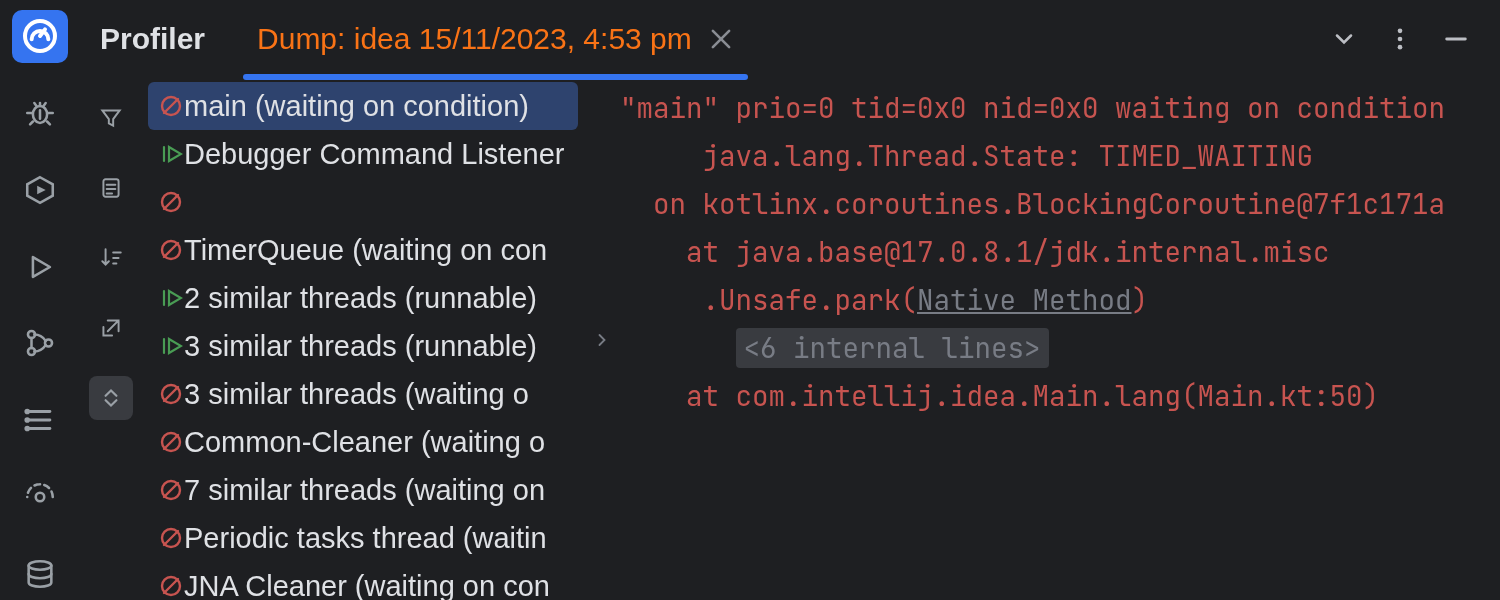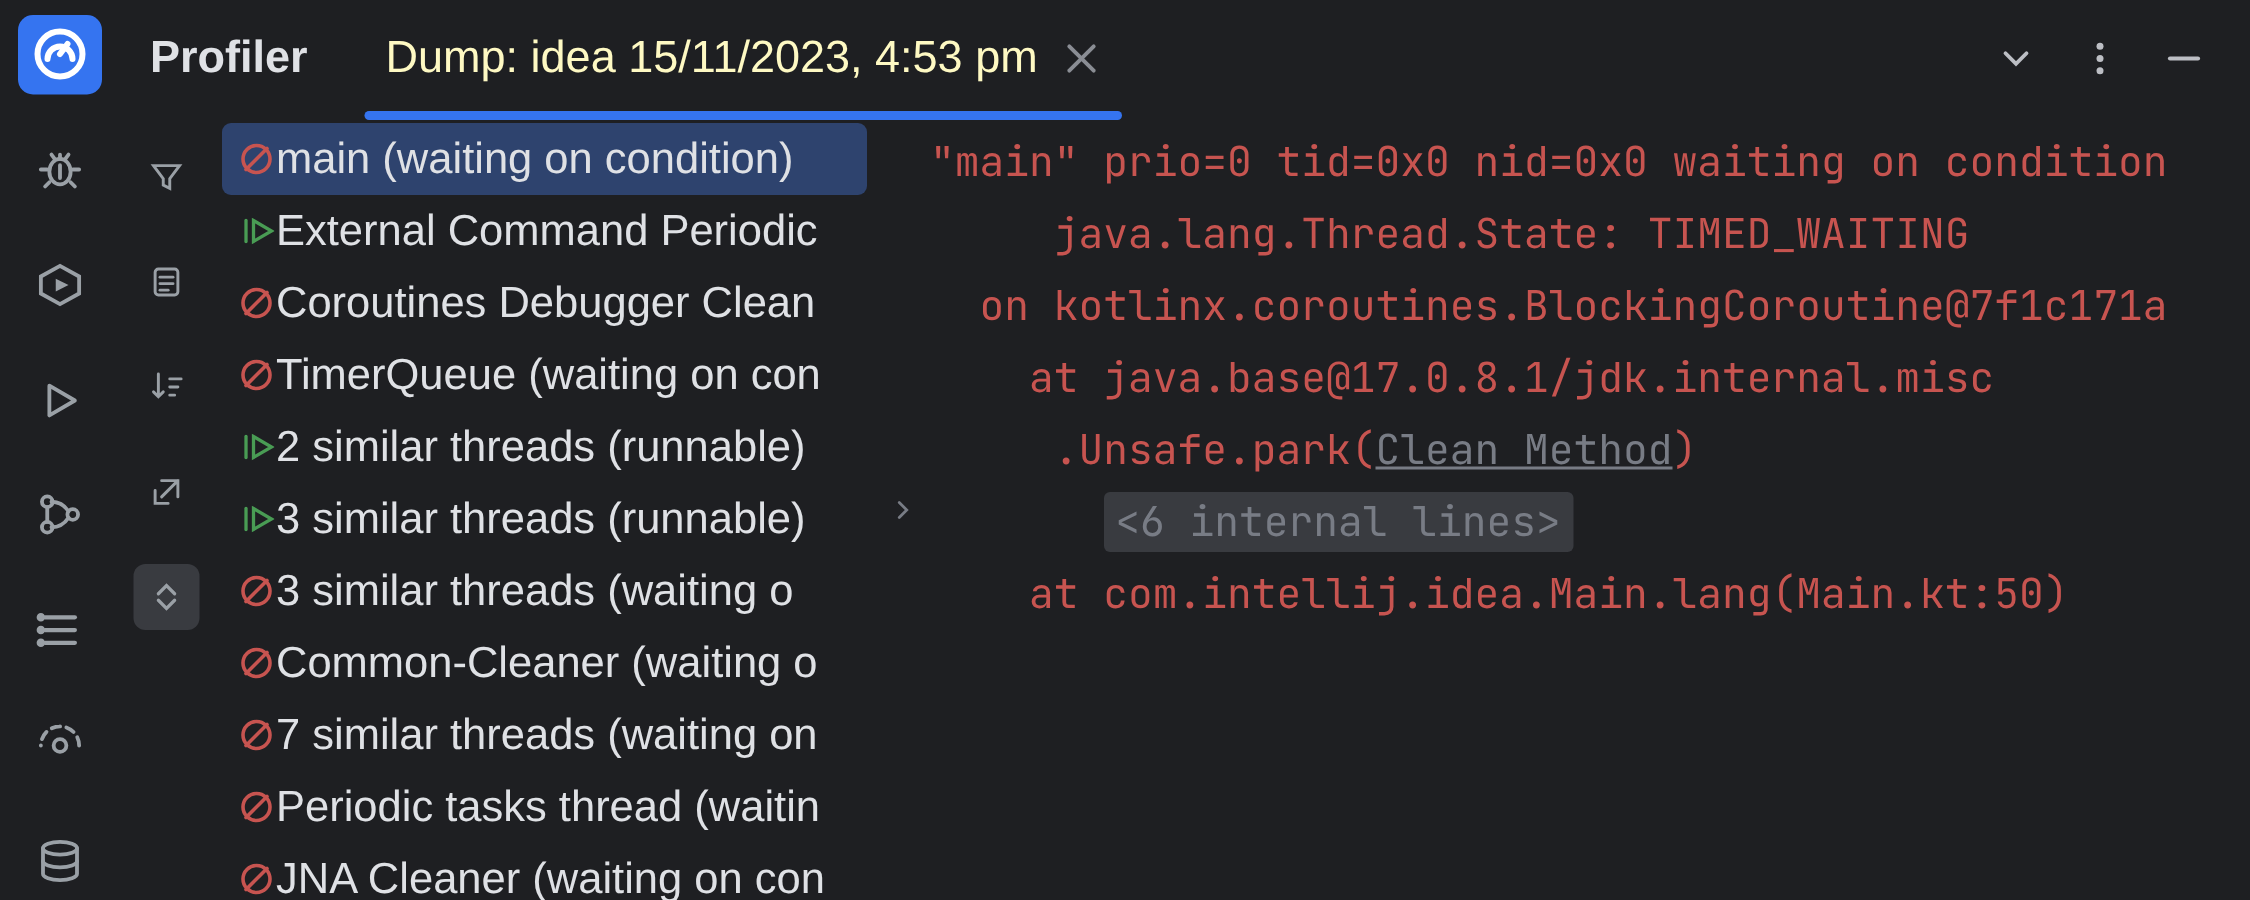--- a/index.html
+++ b/index.html
@@ -53,21 +53,21 @@
     font-size: 30px;
     color: #dfe1e5;
     padding-right: 30px;
   }
   .tab {
     display: flex;
     align-items: center;
     gap: 16px;
     padding: 0 14px;
     height: 100%;
-    color: #fef9c3;
+    color: #f97316;
     font-size: 30px;
     position: relative;
   }
   .tab .close {
     color: #8a8d94;
     font-size: 28px;
     display: flex; align-items: center; justify-content: center;
     width: 26px; height: 26px;
   }
   .tab.active::after {
@@ -311,30 +311,29 @@
           </span>
           <span class="tlabel">main (waiting on condition)</span>
         </div>
         <div class="thread-item">
           <span class="ticon runnable">
             <svg viewBox="0 0 24 24" fill="none" stroke="currentColor" stroke-width="2.2" stroke-linecap="round">
               <line x1="5" y1="5" x2="5" y2="19"></line>
               <polygon points="10,5 22,12 10,19" fill="none"></polygon>
             </svg>
           </span>
-          <span class="tlabel">External Command Periodic</span>
-        </div>
-        <div class="thread-item">
-          <span class="ticon waiting">
-            <svg viewBox="0 0 24 24" fill="none" stroke="currentColor" stroke-width="2.4" stroke-linecap="round">
-              <circle cx="12" cy="12" r="9"></circle>
-              <line x1="5" y1="19" x2="19" y2="5"></line>
-            </svg>
-          </span>
-          <span class="tlabel">Coroutines Debugger Clean</span>
+          <span class="tlabel">Debugger Command Listener</span>
+        </div>
+        <div class="thread-item">
+          <span class="ticon waiting">
+            <svg viewBox="0 0 24 24" fill="none" stroke="currentColor" stroke-width="2.4" stroke-linecap="round">
+              <circle cx="12" cy="12" r="9"></circle>
+              <line x1="5" y1="19" x2="19" y2="5"></line>
+            </svg>
+          </span>
         </div>
         <div class="thread-item">
           <span class="ticon waiting">
             <svg viewBox="0 0 24 24" fill="none" stroke="currentColor" stroke-width="2.4" stroke-linecap="round">
               <circle cx="12" cy="12" r="9"></circle>
               <line x1="5" y1="19" x2="19" y2="5"></line>
             </svg>
           </span>
           <span class="tlabel">TimerQueue (waiting on con</span>
         </div>
@@ -408,17 +407,17 @@
         <svg viewBox="0 0 24 24" fill="none" stroke="currentColor" stroke-width="2.2" stroke-linecap="round">
             <polyline points="9 6 15 12 9 18"></polyline>
           </svg>
       </span>
     </div>
 
     <div class="detail-pane"><span>"main" prio=0 tid=0x0 nid=0x0 waiting on condition</span>
 <span>     java.lang.Thread.State: TIMED_WAITING</span>
 <span>  on kotlinx.coroutines.BlockingCoroutine@7f1c171a</span>
 <span>    at java.base@17.0.8.1/jdk.internal.misc</span>
-<span>     .Unsafe.park(</span><span class="native">Clean Method</span><span>)</span>
+<span>     .Unsafe.park(</span><span class="native">Native Method</span><span>)</span>
        <span class="fold">&lt;6 internal lines&gt;</span>
 <span>    at com.intellij.idea.Main.lang(Main.kt:50)</span></div>
   </div>
 </div>
 
 </body></html>

